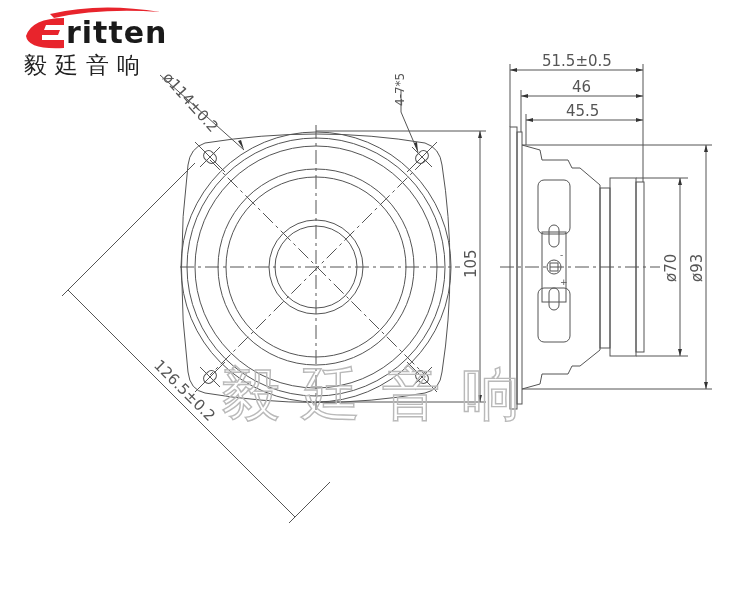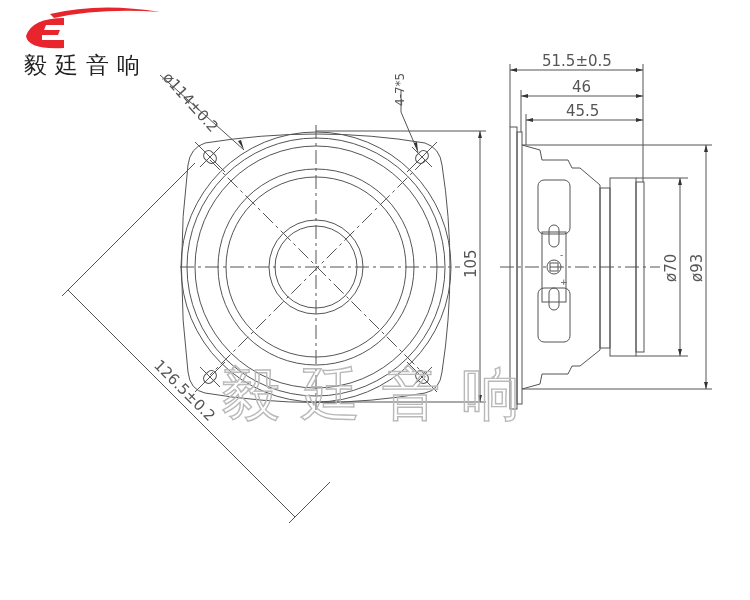--- a/index.html
+++ b/index.html
@@ -12,20 +12,21 @@
   .watermark { position: absolute; left: 222px; top: 365px; font-family: "DejaVu Serif", serif; font-size: 58px; color: transparent; -webkit-text-stroke: 1.4px #b9b9b9; letter-spacing: 22px; white-space: nowrap; line-height: 1; }
 </style>
 </head>
 <body>
 
 <div class="logo">
   <svg width="145" height="50" style="position:absolute;left:0;top:0">
     <path d="M30 10 Q 80 -2 140 8 Q 80 4 34 14 Z" fill="#e8242c"></path>
     <path d="M6 32 Q 12 14 44 14 L 44 21 L 26 21 L 24 26 L 40 26 L 38 31 L 22 31 L 22 36 L 44 36 L 44 44 Q 8 46 6 32 Z" fill="#e8242c"></path>
   </svg>
+  <span class="logo-word">ritten</span>
   <span class="logo-cn">毅廷音响</span>
 </div>
 
 <svg class="drawing" width="750" height="600" viewBox="0 0 750 600">
   <g fill="none" stroke="#555" stroke-width="1">
 
     <g>
 
       <path d="M205 143 Q 318 125 425 143 Q 440 148 442 165 Q 458 268 442 372 Q 440 390 425 393 Q 318 412 205 393 Q 190 390 188 372 Q 175 268 188 165 Q 190 148 205 143 Z"></path>
 

